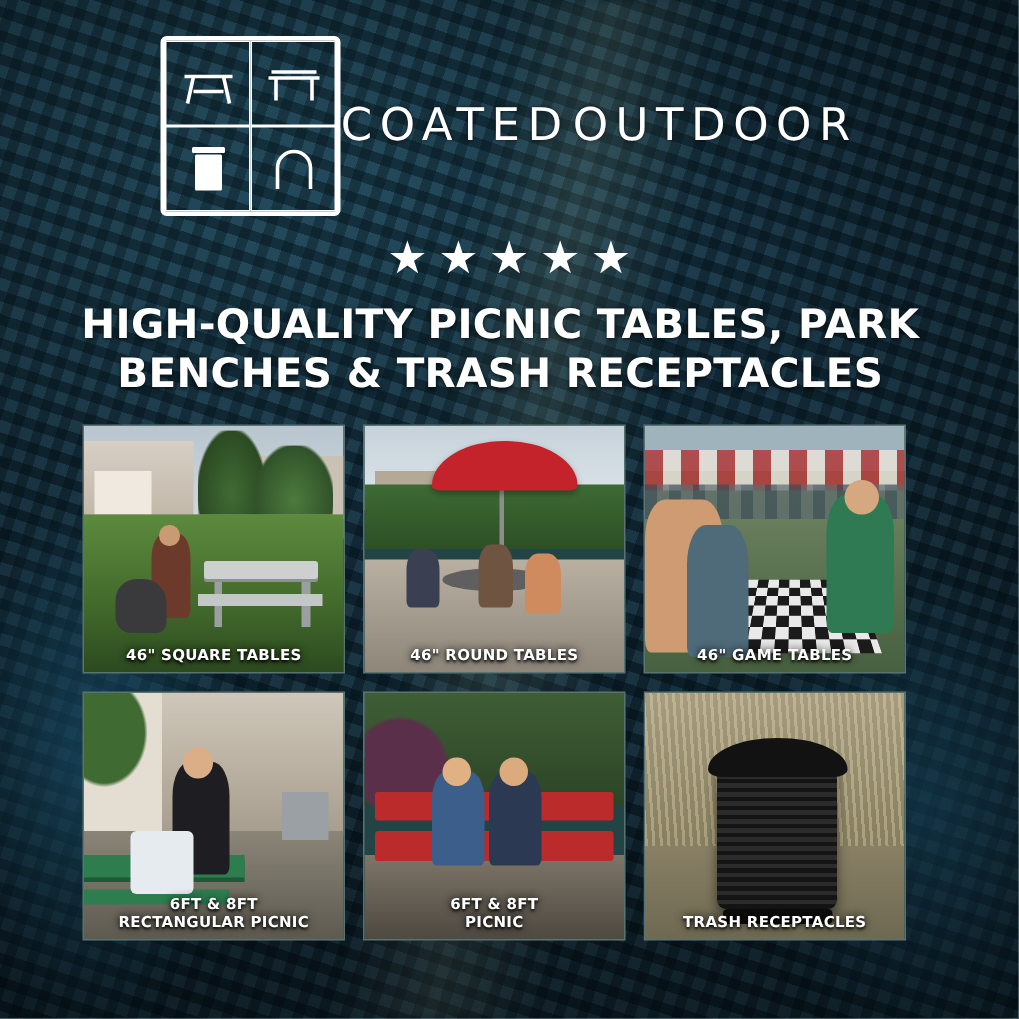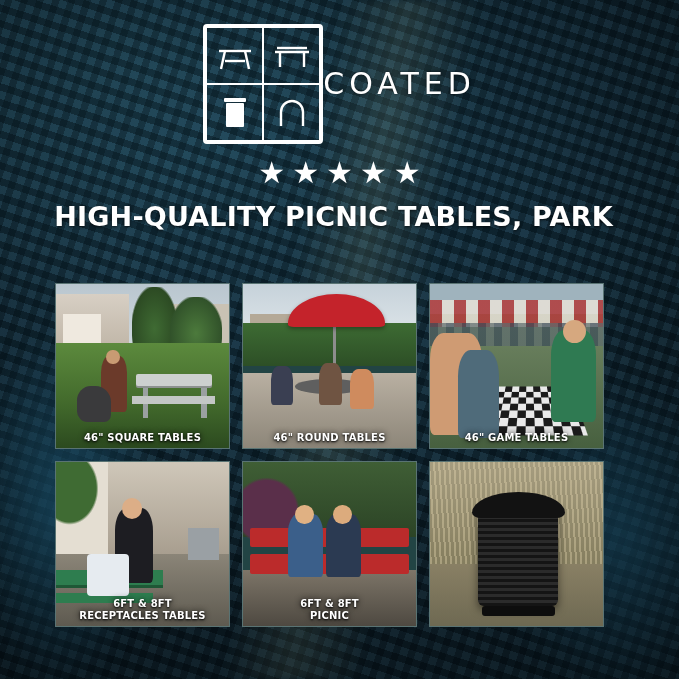--- a/index.html
+++ b/index.html
@@ -243,33 +243,35 @@
           </svg>
         </div>
         <div class="logo-cell glyph-arch">
           <svg width="38" height="34" viewBox="0 0 38 34" fill="none" stroke="#fff" stroke-width="2.4">
             <path d="M8 30 L8 16 A11 11 0 0 1 30 16 L30 30"></path>
           </svg>
         </div>
       </div>
       <div class="logo-text">
         <div>COATED</div>
+        <div>OUTDOOR</div>
       </div>
     </div>
 
     <div class="stars">
       <span class="star">★</span>
       <span class="star">★</span>
       <span class="star">★</span>
       <span class="star">★</span>
       <span class="star">★</span>
     </div>
 
     <div class="headline">
       <div>HIGH-QUALITY PICNIC TABLES, PARK</div>
+      <div>BENCHES &amp; TRASH RECEPTACLES</div>
     </div>
 
     <div class="grid">
 
       <div class="tile">
         <div class="scene">
           <div class="s1-sky"></div>
             <div class="s1-bldgL"></div>
             <div class="s1-bldgL2"></div>
           <div class="s1-bldgR"></div>
@@ -327,21 +329,21 @@
           <div class="s4-ground"></div>
             <div class="s4-ac"></div>
           <div class="s4-table"></div>
             <div class="s4-bench"></div>
           <div class="s4-woman"></div>
             <div class="s4-head"></div>
             <div class="s4-bag"></div>
         </div>
         <div class="caption">
           <div>6FT &amp; 8FT</div>
-          <div>RECEPTACLES TABLES</div>
+          <div>RECTANGULAR PICNIC</div>
         </div>
       </div>
 
       <div class="tile">
         <div class="scene">
           <div class="s5-sky"></div>
             <div class="s5-shrub"></div>
             <div class="s5-plant"></div>
           <div class="s5-ground"></div>
             <div class="s5-benchback"></div>
@@ -359,19 +361,20 @@
 
       <div class="tile">
         <div class="scene">
           <div class="s6-bg"></div>
             <div class="s6-grass"></div>
           <div class="s6-can"></div>
             <div class="s6-lid"></div>
             <div class="s6-base"></div>
         </div>
         <div class="caption">
+          <div>TRASH RECEPTACLES</div>
         </div>
       </div>
 
     </div>
   </div>
   <div class="vignette"></div>
 </div>
 
 </body></html>

